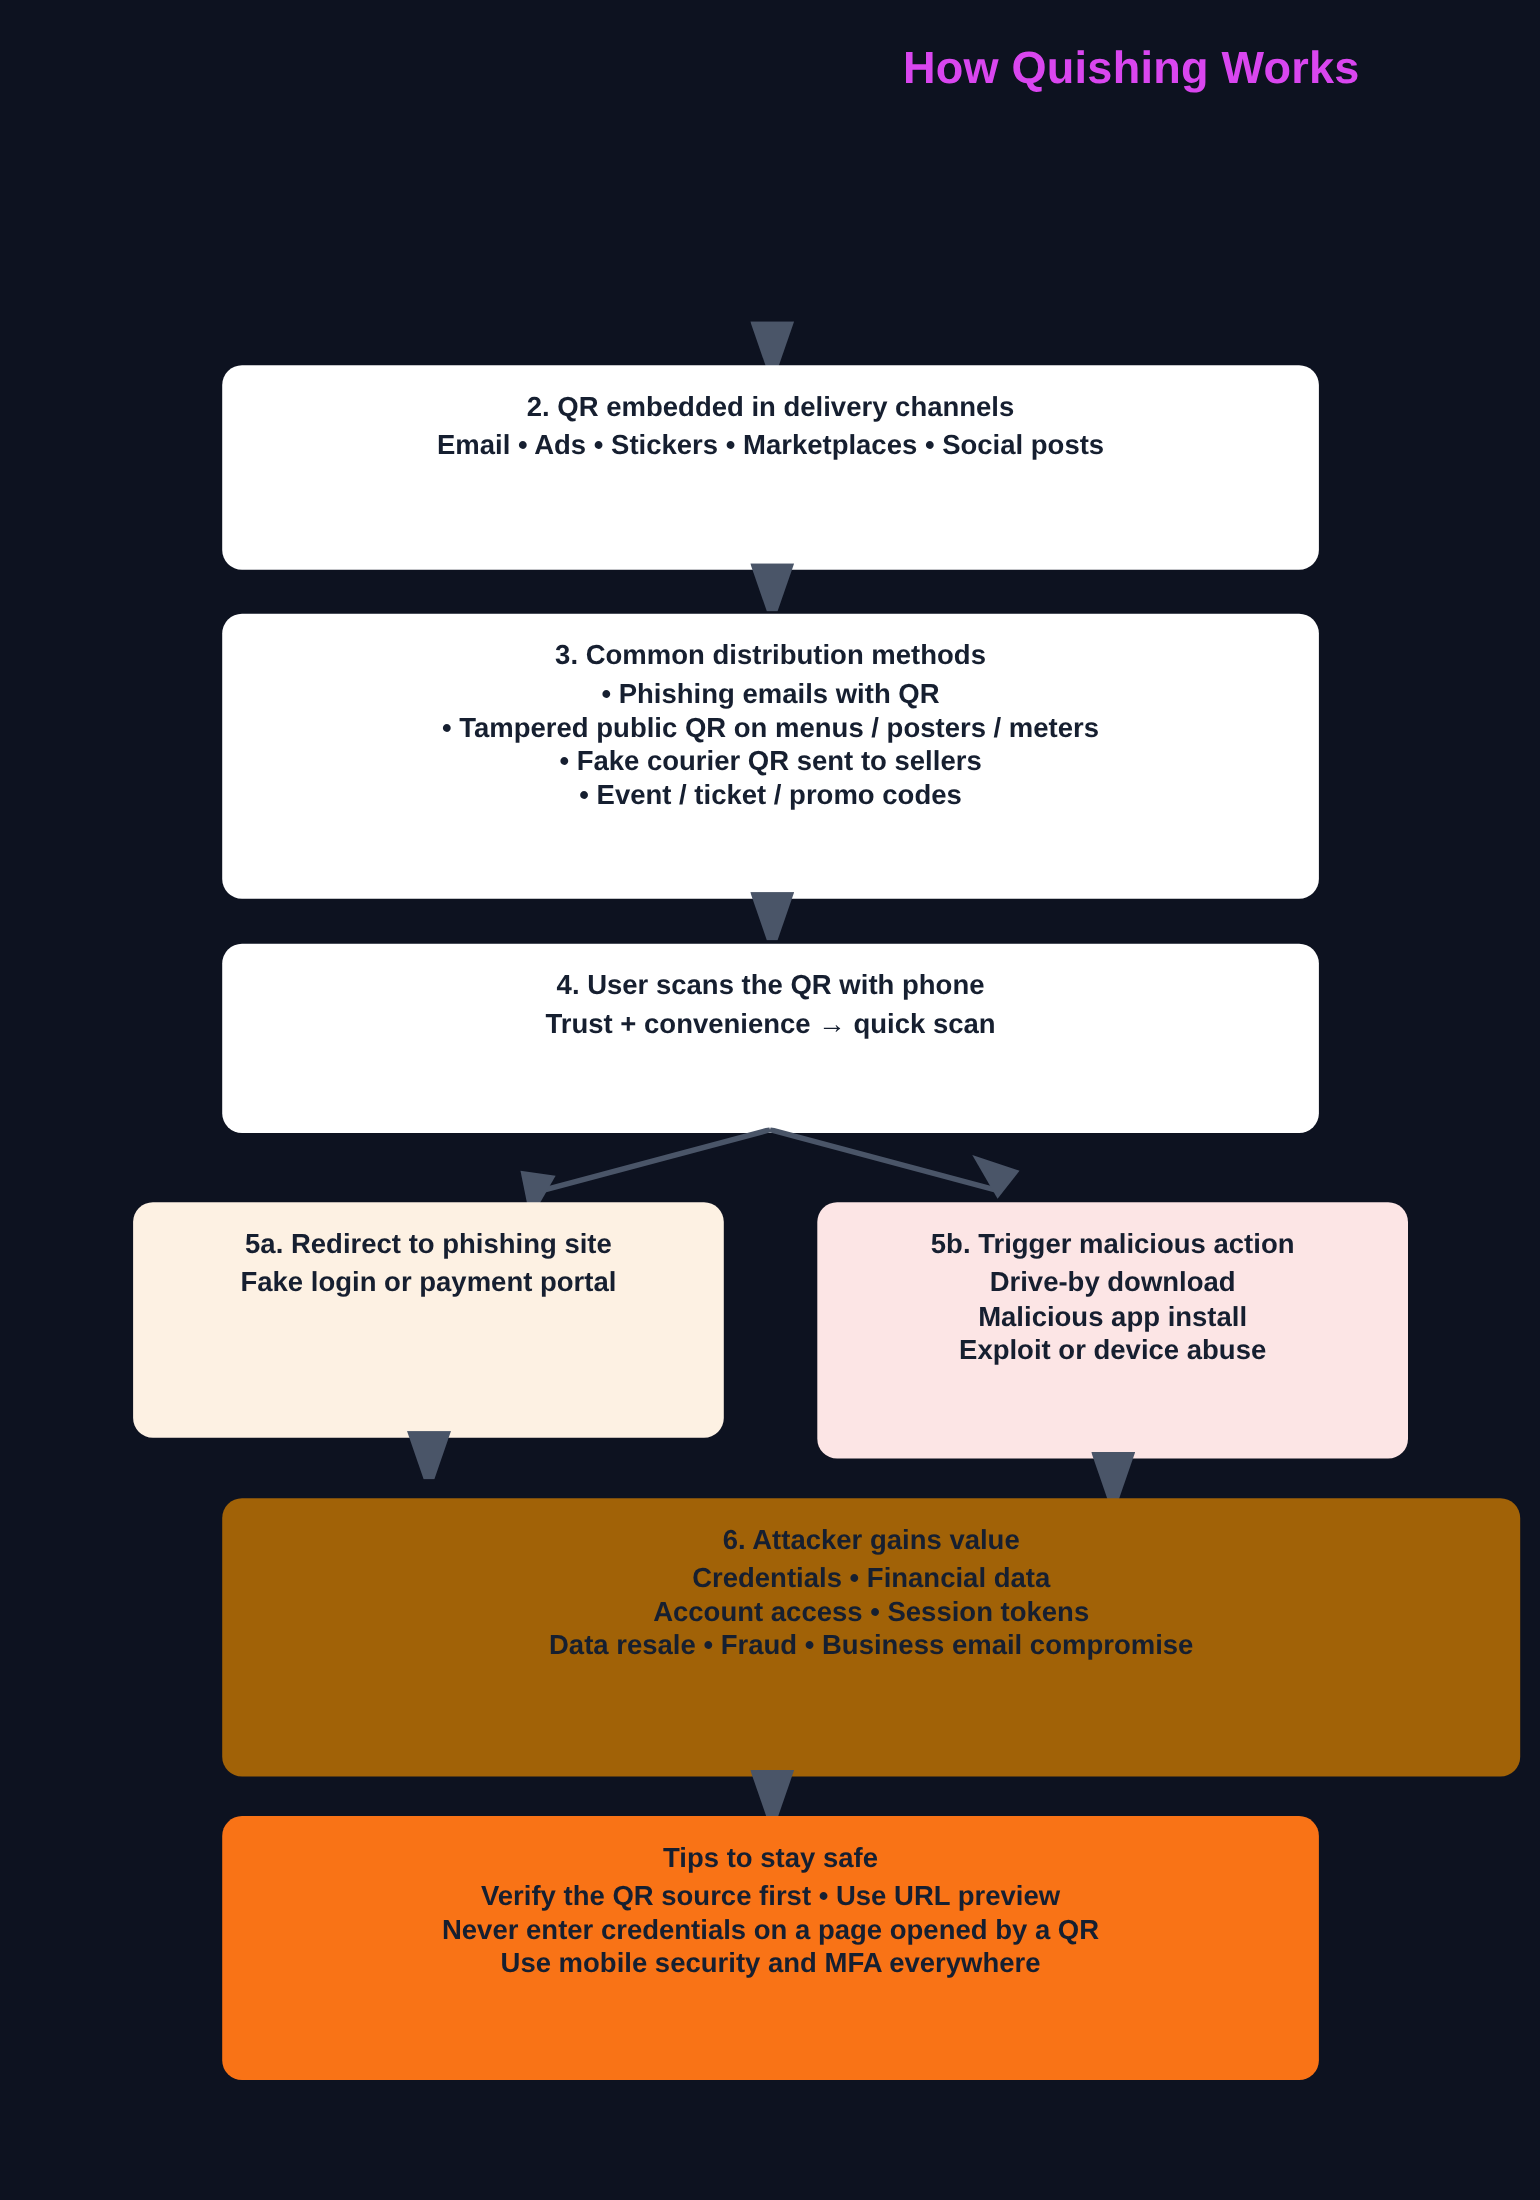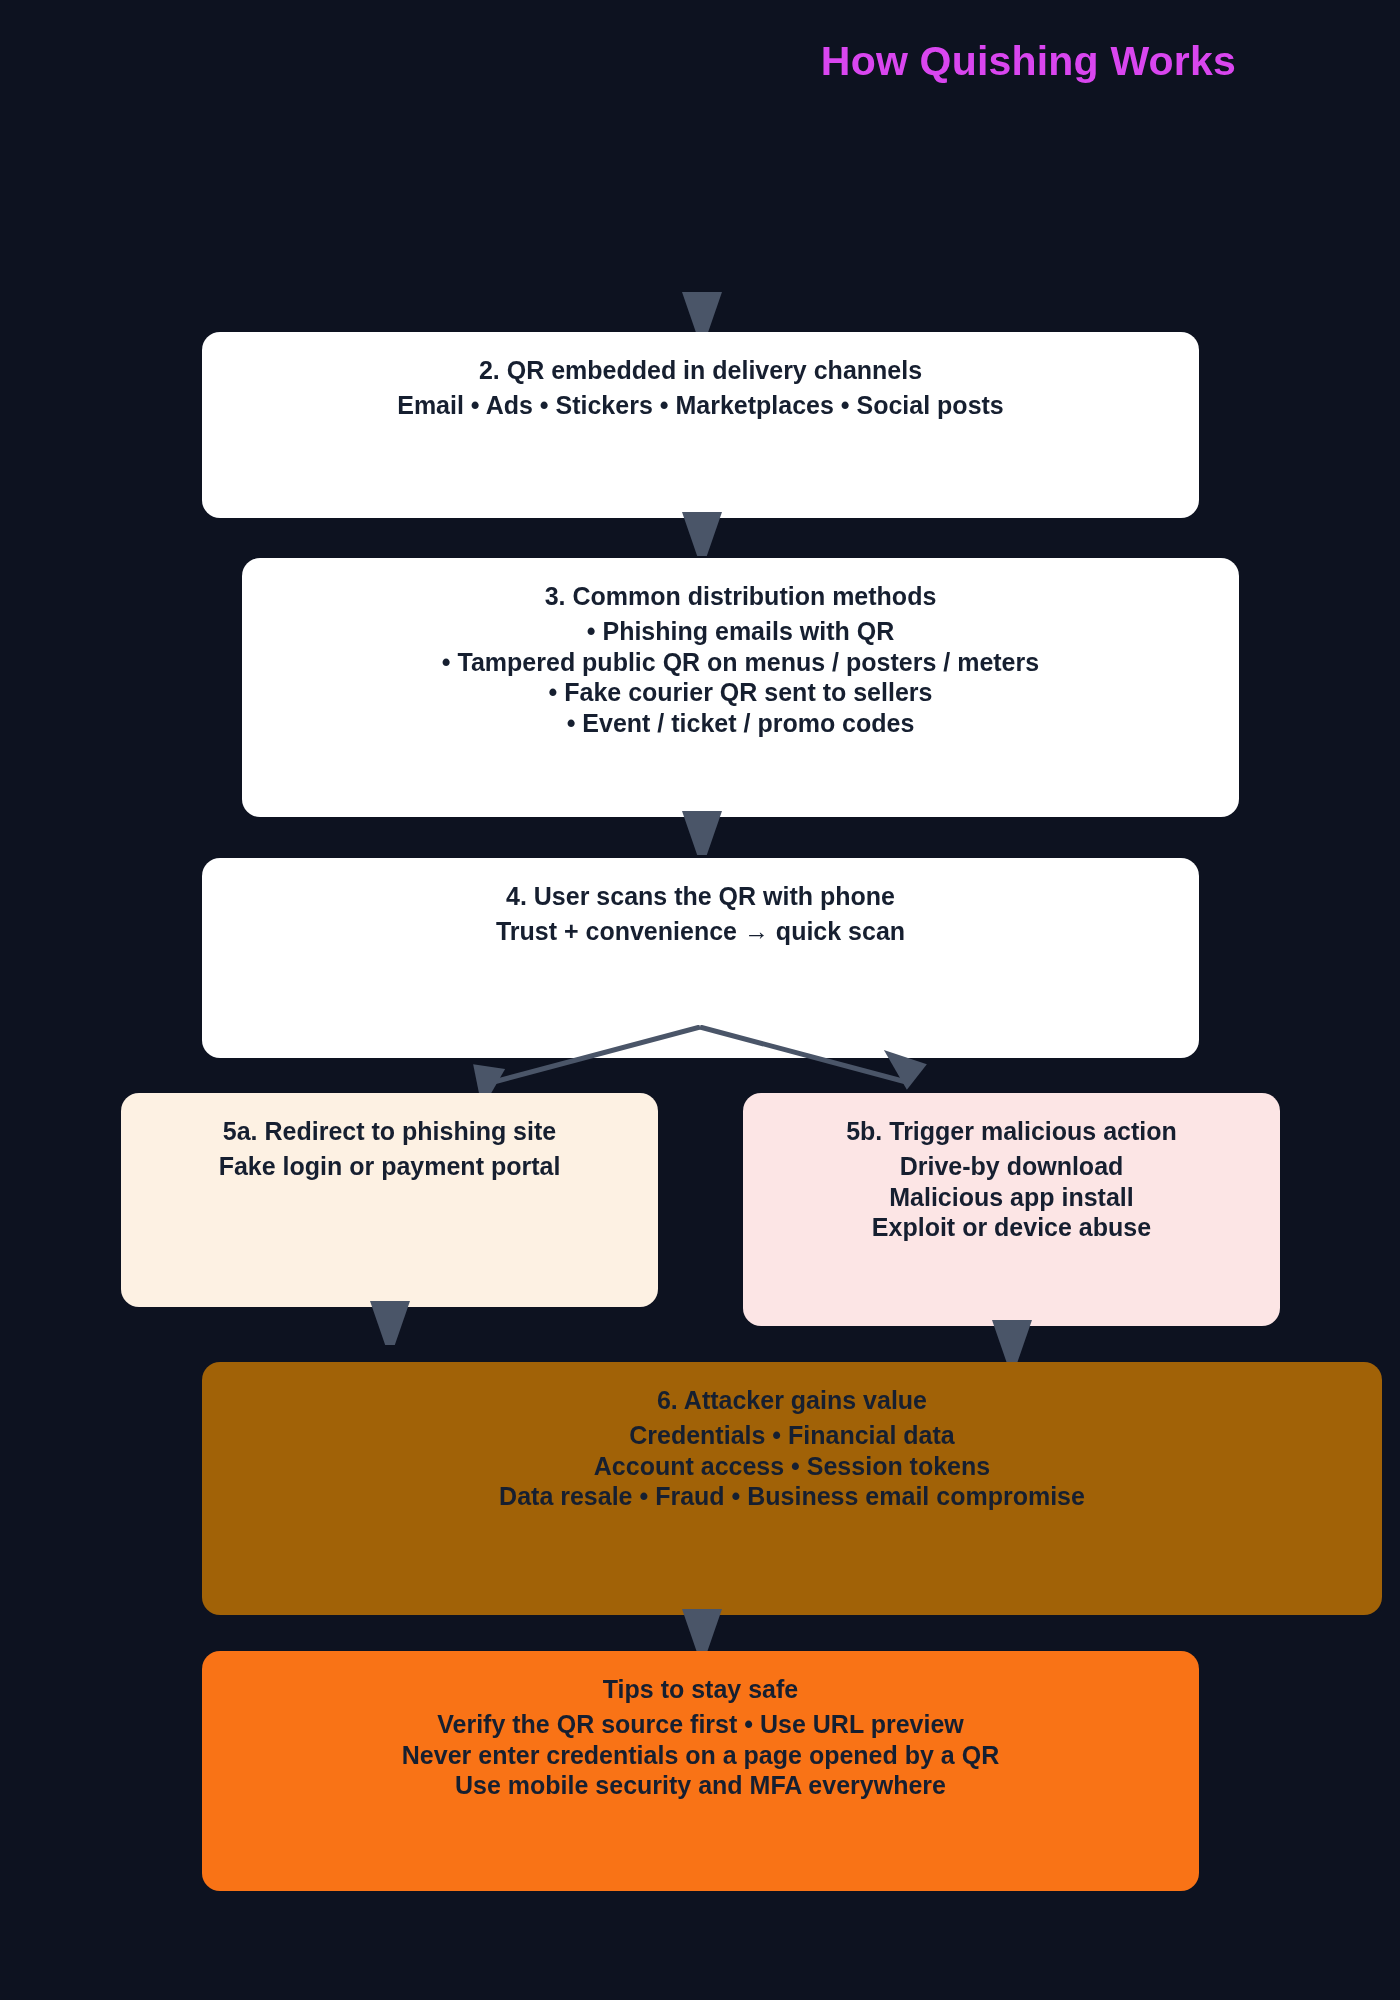--- a/index.html
+++ b/index.html
@@ -56,22 +56,22 @@
     font-size: 25px;
     font-weight: bold;
     line-height: 1.22;
     white-space: pre-line;
     margin-top: 4px;
   }
 
   
   #node-1 { left: 202px; top: 128px; width: 997px; height: 170px; background: #e8f4fd; }
   #node-2 { left: 202px; top: 332px; width: 997px; height: 186px; background: #ffffff; align-items: center; }
-  #node-3 { left: 202px; top: 558px; width: 997px; height: 259px; background: #ffffff; margin-left: 40px; }
-  #node-4 { left: 202px; top: 858px; width: 997px; height: 200px; background: #ffffff; }
+  #node-3 { left: 202px; top: 558px; width: 997px; height: 259px; background: #ffffff; }
+  #node-4 { left: 202px; top: 858px; width: 997px; height: 172px; background: #ffffff; }
   #node-5a { left: 121px; top: 1093px; width: 537px; height: 214px; background: #fdf1e3; }
   #node-5b { left: 743px; top: 1093px; width: 537px; height: 233px; background: #fce5e5; }
   #node-6 { left: 202px; top: 1362px; width: 1180px; height: 253px; background: #a16207; }
   #node-tips { left: 202px; top: 1651px; width: 997px; height: 240px; background: #f97316; }
 
   
   .arrow-down {
     position: absolute;
     width: 40px;
     height: 44px;

